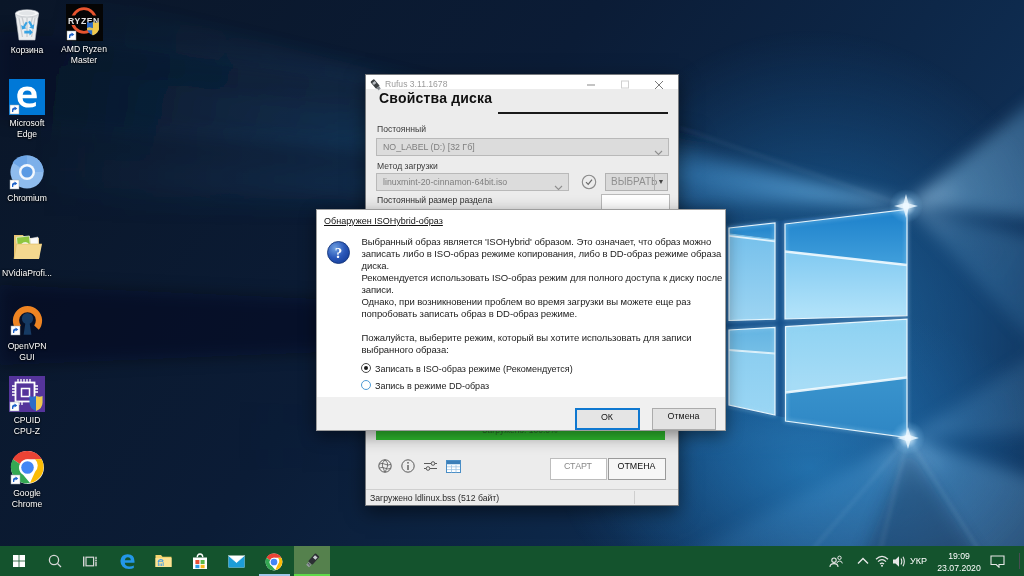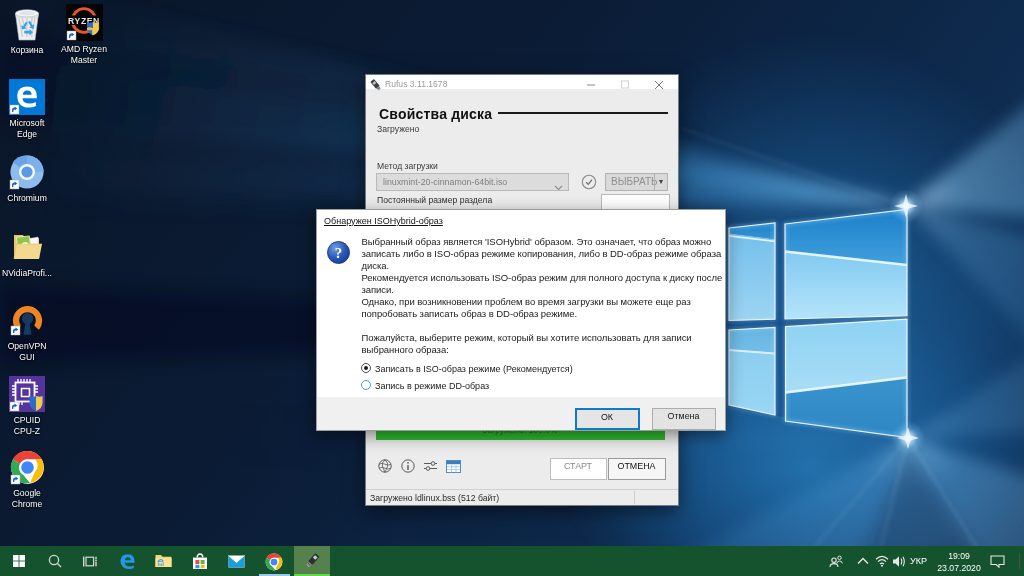--- a/index.html
+++ b/index.html
@@ -335,23 +335,26 @@
       <div class="btn" style="right:72px;"><svg width="30" height="20">
             <rect x="11" y="9.5" width="8" height="1" fill="#8a8a8a"></rect>
           </svg></div>
       <div class="btn" style="right:38.5px;"><svg width="30" height="20">
             <rect x="11.5" y="6" width="7" height="7" fill="none" stroke="#d0d0d0" stroke-width="1"></rect>
           </svg></div>
       <div class="btn" style="right:4px;"><svg width="30" height="20">
             <path d="M11 6 L19 14 M19 6 L11 14" stroke="#7a7a7a" stroke-width="1"></path>
           </svg></div>
     </div>
-    <div style="position:absolute;left:13px;top:31px;font-size:14px;font-weight:bold;color:#101010;letter-spacing:0.2px;">Свойства диска</div>
+    <div style="position:absolute;left:13px;top:15px;font-size:14px;font-weight:bold;color:#101010;letter-spacing:0.2px;">Свойства диска</div>
     <div style="position:absolute;left:132px;right:10px;top:37.5px;height:2px;background:#1a1a1a;"></div>
-    <div class="rlabel" style="top:49.5px;">Загружено</div>
+    <div class="rlabel" style="top:49.5px;">Постоянный</div>
+    <div class="combo" style="top:63px;width:293px;">NO_LABEL (D:) [32 Гб]<span class="chev" style="top:6px;"><svg width="9" height="6" viewBox="0 0 9 6">
+            <path d="M1 1 L4.5 4.5 L8 1" stroke="#8f8f8f" stroke-width="1.1" fill="none"></path>
+          </svg></span></div>
     <div class="rlabel" style="top:86.5px;">Метод загрузки</div>
     <div class="combo" style="top:98.5px;width:193px;">linuxmint-20-cinnamon-64bit.iso<span class="chev" style="top:6px;"><svg width="9" height="6" viewBox="0 0 9 6">
             <path d="M1 1 L4.5 4.5 L8 1" stroke="#8f8f8f" stroke-width="1.1" fill="none"></path>
           </svg></span></div>
     <svg style="position:absolute;left:215px;top:99px;" width="16" height="16" viewBox="0 0 16 16">
       <circle cx="8" cy="8" r="6.7" fill="none" stroke="#8a8a8a" stroke-width="1.1"></circle>
       <path d="M5 8.2 L7.2 10.4 L11 5.6" fill="none" stroke="#6a6a6a" stroke-width="1.2"></path>
     </svg>
     <div style="position:absolute;left:239px;top:98.5px;width:63px;height:18px;background:#d9d9d9;border:1px solid #b2b2b2;">
       <span style="position:absolute;left:5px;top:0;line-height:16px;font-size:10px;color:#8f8f8f;">ВЫБРАТЬ</span>

